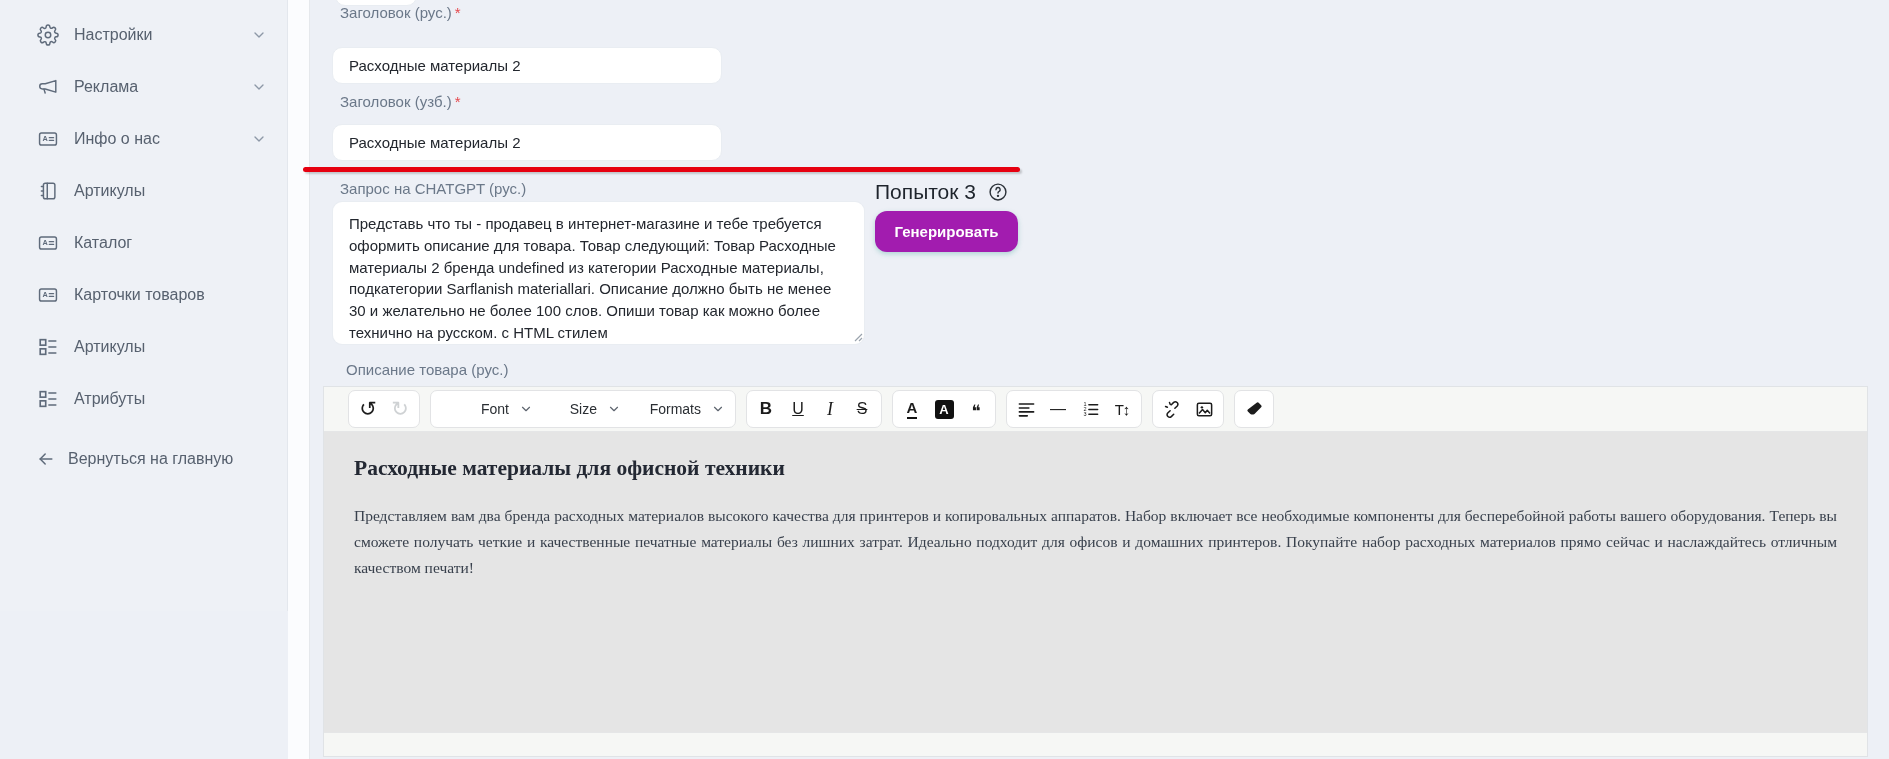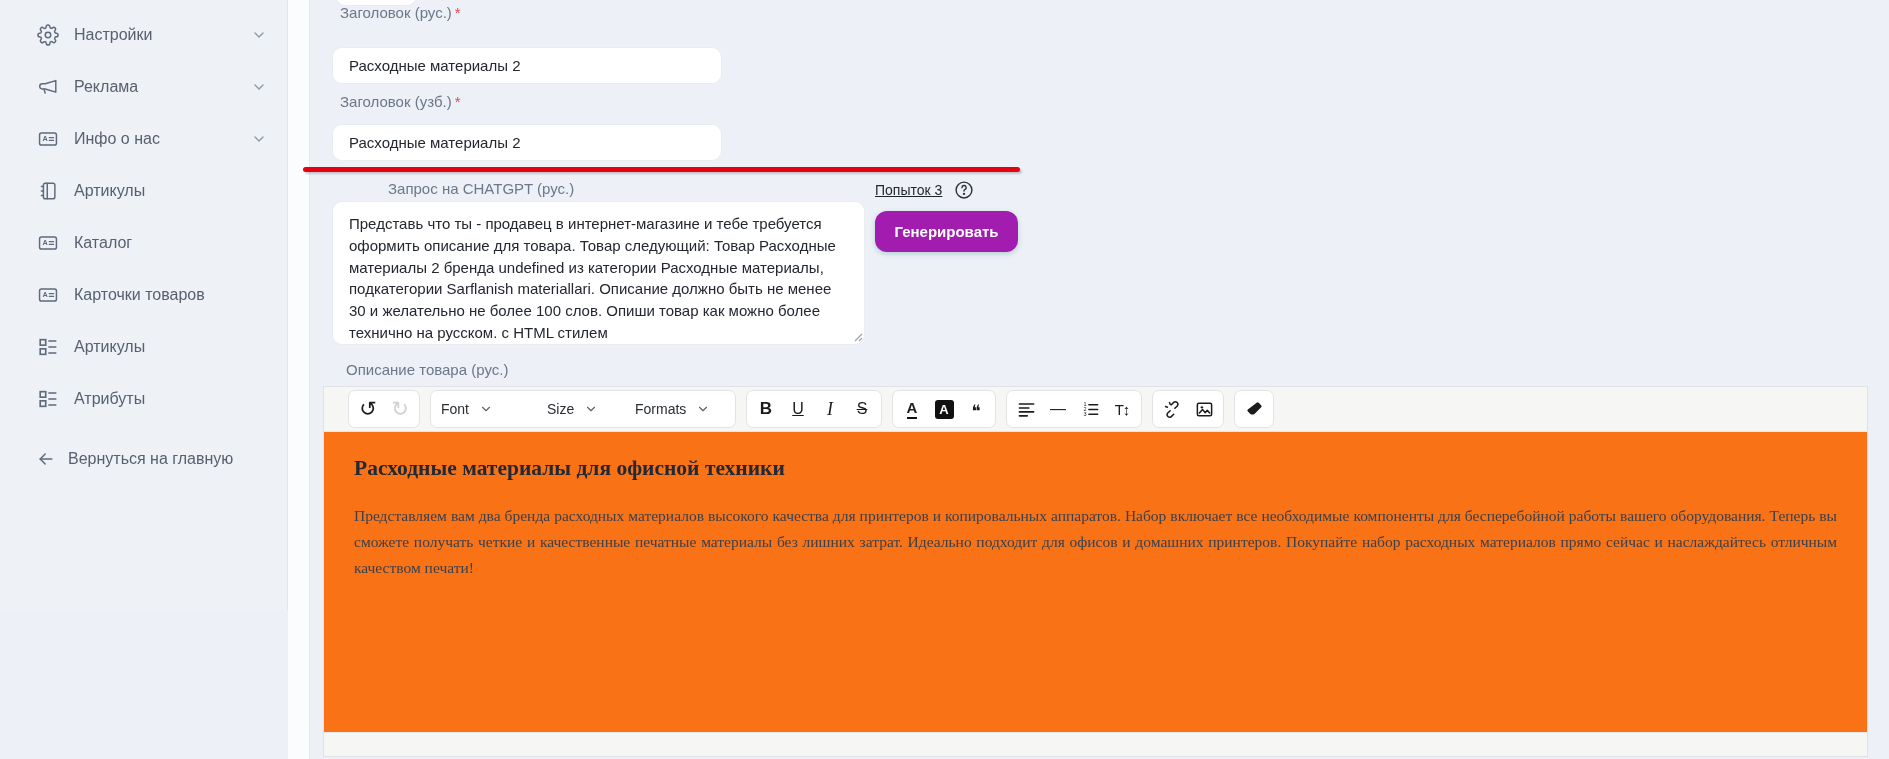--- a/index.html
+++ b/index.html
@@ -34,56 +34,56 @@
     background:#fff; border:1px solid #e9edf2; border-radius:10px; }
   .red-divider { position:absolute; left:303px; top:167px; width:717px; height:5px;
     border-radius:3px; box-shadow:2px 2px 2px rgba(0,0,0,0.18); }
   .prompt-area { position:absolute; left:22px; top:201px; width:533px; height:144px;
     background:#fff; border:1px solid #e9edf2; border-radius:10px; padding:11px 16px;
     font-size:15px; line-height:1.45; color:#23272e; resize:none; outline:none;
     font-family:"Liberation Sans", sans-serif; }
   .resize-grip { position:absolute; left:541px; top:330px; width:12px; height:12px;
     pointer-events:none; color:#9aa3ad; }
   .attempts { position:absolute; left:565px; top:180px; display:flex;
-    align-items:center; gap:12px; font-size:14px; color:#1e242c;text-decoration:underline; }
+    align-items:center; gap:12px; font-size:21px; color:#1e242c; }
   .q-icon { width:20px; height:20px; color:#2b3138; cursor:pointer; display:flex; }
   .generate-btn { position:absolute; left:565px; top:211px; width:143px; height:41px;
     border:none; border-radius:12px; color:#fff; font-size:15px; font-weight:bold;
     font-family:"Liberation Sans", sans-serif; cursor:pointer;
     box-shadow:0 2px 5px rgba(60,160,150,.35); }
 
   
   .editor { position:absolute; left:13px; top:386px; width:1545px; height:371px;
     background:#fff; border:1px solid #e0e3e6; }
   .ed-toolbar { position:absolute; left:0; top:0; right:0; height:45px;
     background:#f6f7f5; border-bottom:1px solid #e5e6e7; display:flex;
     align-items:center; padding-left:24px; gap:10px; }
   .tb-group { display:flex; align-items:center; gap:4px; background:#fff;
     border:1px solid #e2e3e5; border-radius:7px; height:38px; padding:0 5px; }
   .tb-btn { min-width:28px; height:30px; display:flex; align-items:center;
     justify-content:center; color:#1c1c1c; font-size:16px; cursor:pointer;
     border-radius:5px; padding:0 3px; }
   .tb-btn.disabled { color:#cfd2d4; cursor:default; }
-  .tb-select { display:flex; align-items:center; justify-content:flex-start;
+  .tb-select { display:flex; align-items:center; justify-content:flex-end;
     height:30px; padding:0 5px; font-size:14px; color:#2a2e33; cursor:pointer; }
   .tb-select .chev { color:#5d6票4; color:#5d646e; display:flex; margin-left:10px; }
   .w-font { width:102px; } .w-size { width:84px; } .w-formats { width:100px; }
   .glyph-undo { font-size:21px; } .glyph-quote { font-size:17px; padding-top:4px; }
   .b-bold { font-weight:bold; font-size:17px; }
   .b-under { text-decoration:underline; }
   .b-italic { font-family:"Liberation Serif", serif; font-style:italic; font-size:18px; }
   .b-strike { text-decoration:line-through; }
   .a-color { font-weight:bold; border-bottom:2.5px solid #111; line-height:1.15;
     font-size:15px; }
   .a-bg { background:#111; color:#fff; width:19px; height:19px; border-radius:3px;
     display:flex; align-items:center; justify-content:center; font-size:13px;
     font-weight:bold; }
   .lh-btn { font-size:15px; letter-spacing:-1px; }
   .ed-content { position:absolute; left:0; top:45px; right:0; bottom:24px;
-    background:#f97316; padding:24px 30px; overflow:hidden; cursor:text;
+    background:#e5e5e5; padding:24px 30px; overflow:hidden; cursor:text;
     font-family:"Liberation Serif", serif; }
   .ed-content h2 { font-size:21.5px; color:#232833; margin-bottom:22px;
     font-weight:bold; }
   .ed-content p { font-size:15.5px; color:#39414d; line-height:26px;
     text-align:justify; }
   .ed-bottombar { position:absolute; left:0; bottom:0; right:0; height:24px;
     background:#f6f7f5; border-top:1px solid #e5e6e7; }
   svg { display:block; }
 </style>
 </head>
@@ -213,21 +213,21 @@
   <div class="field-label" style="left:30px; top:4px;">
     <span>Заголовок (рус.)</span><span class="req">*</span>
   </div>
   <input class="text-input" style="left: 22px; top: 47px;" value="Расходные материалы 2">
 
   <div class="field-label" style="left:30px; top:93px;">
     <span>Заголовок (узб.)</span><span class="req">*</span>
   </div>
   <input class="text-input" style="left: 22px; top: 124px;" value="Расходные материалы 2">
 
-  <div class="field-label" style="left:30px; top:180px;margin-left:48px;">Запрос на CHATGPT (рус.)</div>
+  <div class="field-label" style="left:30px; top:180px;">Запрос на CHATGPT (рус.)</div>
   <textarea class="prompt-area" style="">Представь что ты - продавец в интернет-магазине и тебе требуется оформить описание для товара. Товар следующий: Товар Расходные материалы 2 бренда undefined из категории Расходные материалы, подкатегории Sarflanish materiallari. Описание должно быть не менее 30 и желательно не более 100 слов. Опиши товар как можно более технично на русском. с HTML стилем</textarea>
   <span class="resize-grip">
     <svg width="12" height="12" viewBox="0 0 12 12" stroke="currentColor" stroke-width="1.2">
         <path d="M11 4 L4 11 M11 8 L8 11"></path>
       </svg>
   </span>
 
   <div class="attempts">
     <span>Попыток 3</span>
     <span class="q-icon">

